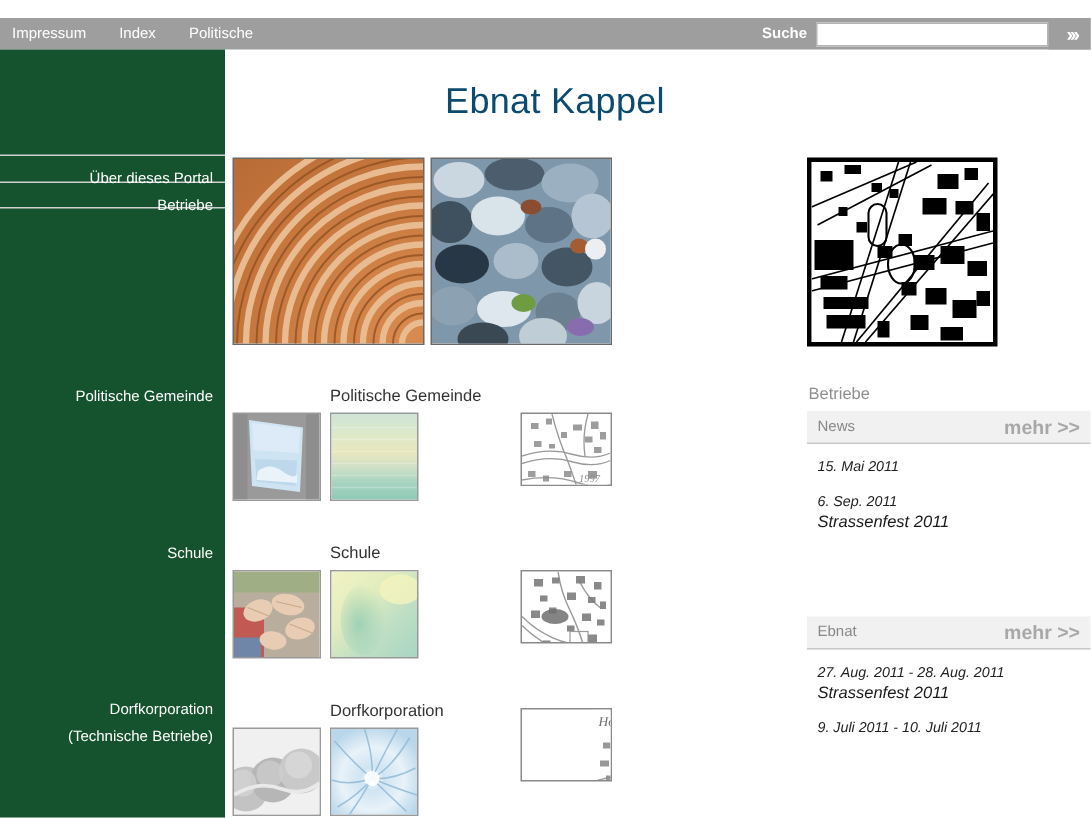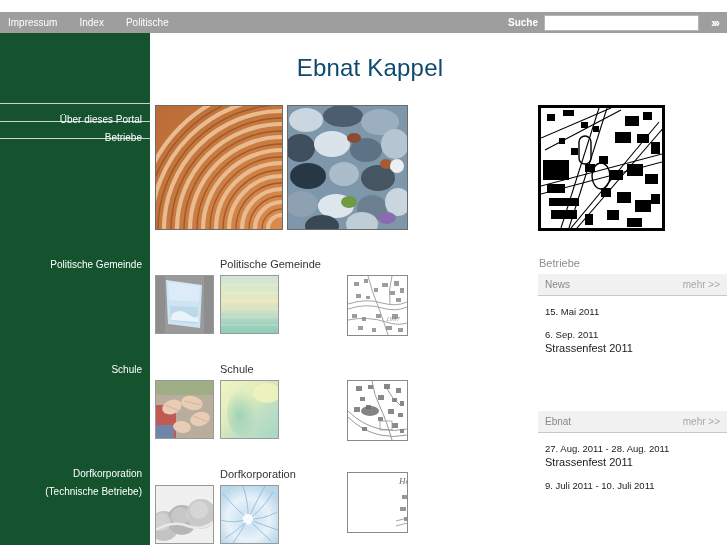--- a/index.html
+++ b/index.html
@@ -90,41 +90,41 @@
   .section-title {
     position: absolute; left: 220px;
     color: #333333; font-size: 11px; font-weight: normal;
     white-space: nowrap;
   }
   .thumb {
     position: absolute; width: 59px; height: 59px;
     border: 1px solid #999999;
   }
   .map-thumb {
-    position: absolute; left: 347px; width: 61px; height: 61px;
+    position: absolute; left: 347px; width: 61px; height: 49px;
     border: 1px solid #8a8a8a; background: #ffffff; overflow: hidden;
   }
 
   
   #aktuelles-title {
     position: absolute; left: 539px; top: 257px;
     color: #8e8e8e; font-size: 11px;
   }
   .news-panel {
     position: absolute; left: 538px; width: 189px;
   }
   .panel-head {
     height: 22px; background: #f1f1f1;
     border-bottom: 1px solid #c8c8c8;
     display: flex; align-items: center; justify-content: space-between;
     padding: 0 7px;
   }
   .panel-head-label { color: #888888; font-size: 10px; }
-  .panel-more { color: #a8a8a8; font-size: 10px; cursor: pointer; }
-  .panel-body { padding: 9px 7px 0 7px; }
+  .panel-more { color: #a8a8a8; font-size: 13px; cursor: pointer; font-weight: bold; }
+  .panel-body { padding: 9px 7px 0 7px; font-style: italic; }
   .entry { margin-bottom: 10px; }
   .entry-date { color: #222222; font-size: 9.5px; line-height: 13px; }
   .entry-title {
     color: #1a1a1a; font-size: 11px; line-height: 14px; cursor: pointer;
   }
 </style>
 </head>
 <body>
 
 <div id="topbar">

